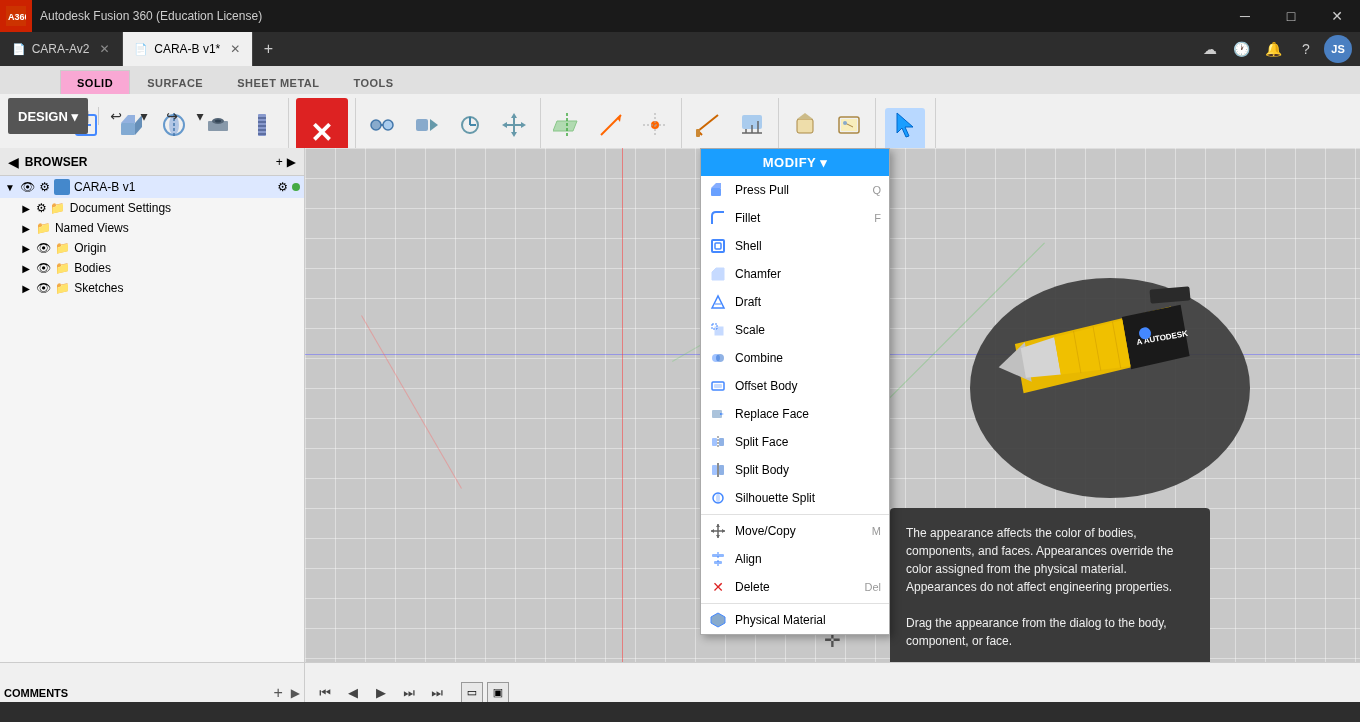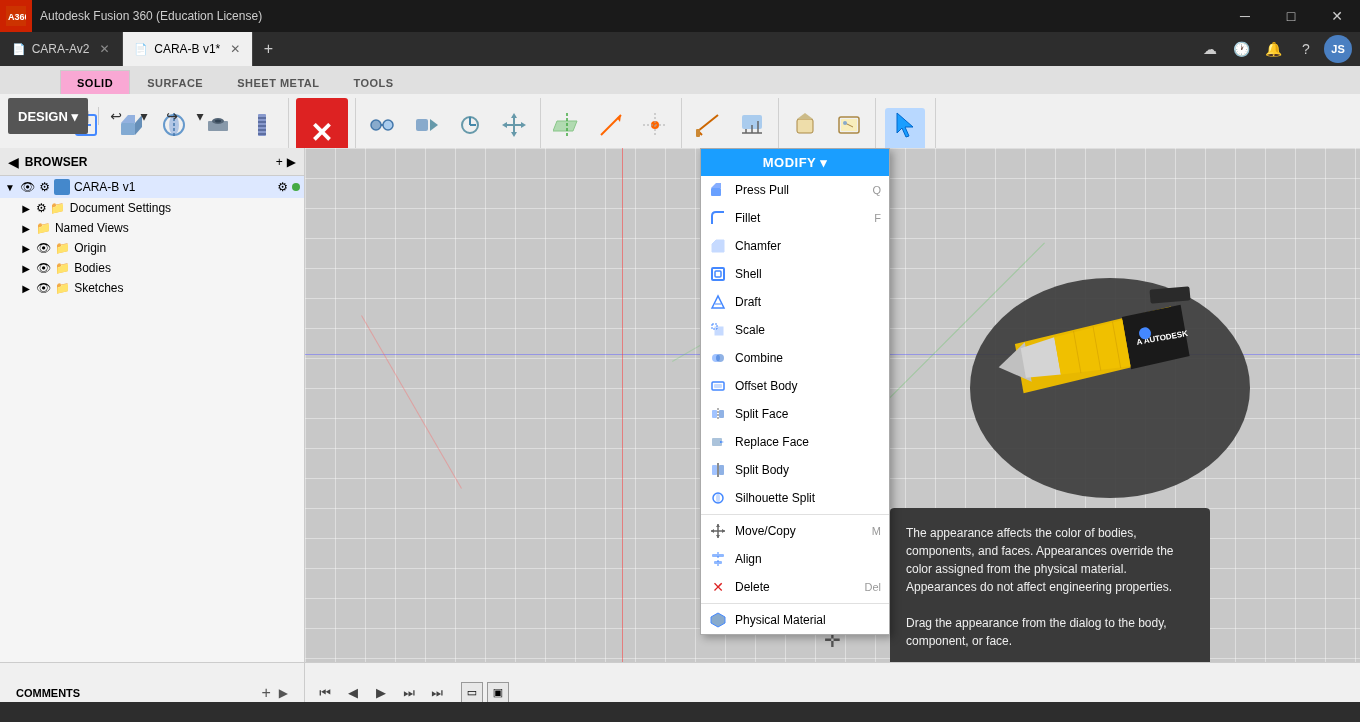--- a/index.html
+++ b/index.html
@@ -274,21 +274,21 @@
       bottom: 0; left: 0; right: 0;
       height: 60px;
       background: #f0f0f0;
       border-top: 1px solid #ccc;
       display: flex;
     }
     #comments-panel {
       width: 305px;
       border-right: 1px solid #ccc;
       display: flex; align-items: center;
-      padding: 0 16px;
+      padding: 0 4px;
       gap: 8px;
     }
     #comments-panel .label { font-size: 11px; font-weight: 600; flex: 1; }
     #nav-bar {
       flex: 1;
       display: flex; align-items: center;
       padding: 0 8px;
       gap: 4px;
     }
     .nav-btn {
@@ -780,41 +780,41 @@
             <path d="M2,14 L2,6 Q2,2 6,2 L14,2" fill="none" stroke="#4488ff" stroke-width="2"></path>
           </svg>
       </span>
       <span class="mi-label">Fillet</span>
       <span class="mi-key">F</span>
     </div>
 
     <div class="menu-item">
       <span class="mi-icon">
         <svg width="16" height="16" viewBox="0 0 16 16">
-            <path d="M2,14 L2,6 L6,2 L14,2 L14,14 Z" fill="#4488ff" opacity="0.3" stroke="#4488ff" stroke-width="1"></path>
-          </svg>
-      </span>
-      <span class="mi-label">Chamfer</span>
-      <span class="mi-key"></span>
-    </div>
-
-    <div class="menu-item">
-      <span class="mi-icon">
-        <svg width="16" height="16" viewBox="0 0 16 16">
             <rect x="2" y="2" width="12" height="12" rx="1" fill="none" stroke="#4488ff" stroke-width="2"></rect>
             <rect x="5" y="5" width="6" height="6" rx="1" fill="none" stroke="#4488ff" stroke-width="1.5"></rect>
           </svg>
       </span>
       <span class="mi-label">Shell</span>
       <span class="mi-key"></span>
     </div>
 
     <div class="menu-item">
       <span class="mi-icon">
         <svg width="16" height="16" viewBox="0 0 16 16">
+            <path d="M2,14 L2,6 L6,2 L14,2 L14,14 Z" fill="#4488ff" opacity="0.3" stroke="#4488ff" stroke-width="1"></path>
+          </svg>
+      </span>
+      <span class="mi-label">Chamfer</span>
+      <span class="mi-key"></span>
+    </div>
+
+    <div class="menu-item">
+      <span class="mi-icon">
+        <svg width="16" height="16" viewBox="0 0 16 16">
             <polygon points="2,14 8,2 14,14" fill="none" stroke="#4488ff" stroke-width="1.5"></polygon>
             <line x1="5" y1="10" x2="11" y2="10" stroke="#4488ff" stroke-width="1"></line>
           </svg>
       </span>
       <span class="mi-label">Draft</span>
       <span class="mi-key"></span>
     </div>
 
     <div class="menu-item">
       <span class="mi-icon">
@@ -839,43 +839,43 @@
     </div>
 
     <div class="menu-item">
       <span class="mi-icon">
         <svg width="16" height="16" viewBox="0 0 16 16">
             <rect x="2" y="4" width="12" height="8" rx="1" fill="none" stroke="#4488ff" stroke-width="1.5"></rect>
             <rect x="4" y="6" width="8" height="4" rx="1" fill="#4488ff" opacity="0.3"></rect>
           </svg>
       </span>
       <span class="mi-label">Offset Body</span>
+      <span class="mi-key"></span>
+    </div>
+
+    <div class="menu-item">
+      <span class="mi-icon">
+        <svg width="16" height="16" viewBox="0 0 16 16">
+            <rect x="2" y="4" width="10" height="8" fill="#88aacc" opacity="0.7" rx="1"></rect>
+            <path d="M10,7 L14,8 L10,9" fill="#4488ff"></path>
+          </svg>
+      </span>
+      <span class="mi-label">Replace Face</span>
       <span class="mi-key"></span>
     </div>
 
     <div class="menu-item">
       <span class="mi-icon">
         <svg width="16" height="16" viewBox="0 0 16 16">
             <rect x="2" y="4" width="5" height="8" fill="#4488ff" opacity="0.5" rx="1"></rect>
             <rect x="9" y="4" width="5" height="8" fill="#2266cc" opacity="0.5" rx="1"></rect>
             <line x1="8" y1="2" x2="8" y2="14" stroke="#666" stroke-width="1" stroke-dasharray="2,1"></line>
           </svg>
       </span>
       <span class="mi-label">Split Face</span>
-      <span class="mi-key"></span>
-    </div>
-
-    <div class="menu-item">
-      <span class="mi-icon">
-        <svg width="16" height="16" viewBox="0 0 16 16">
-            <rect x="2" y="4" width="10" height="8" fill="#88aacc" opacity="0.7" rx="1"></rect>
-            <path d="M10,7 L14,8 L10,9" fill="#4488ff"></path>
-          </svg>
-      </span>
-      <span class="mi-label">Replace Face</span>
       <span class="mi-key"></span>
     </div>
 
     <div class="menu-item">
       <span class="mi-icon">
         <svg width="16" height="16" viewBox="0 0 16 16">
             <rect x="2" y="3" width="5" height="10" fill="#4488ff" opacity="0.5" rx="1"></rect>
             <rect x="9" y="3" width="5" height="10" fill="#2266cc" opacity="0.5" rx="1"></rect>
             <line x1="8" y1="1" x2="8" y2="15" stroke="#666" stroke-width="1.5"></line>
           </svg>

